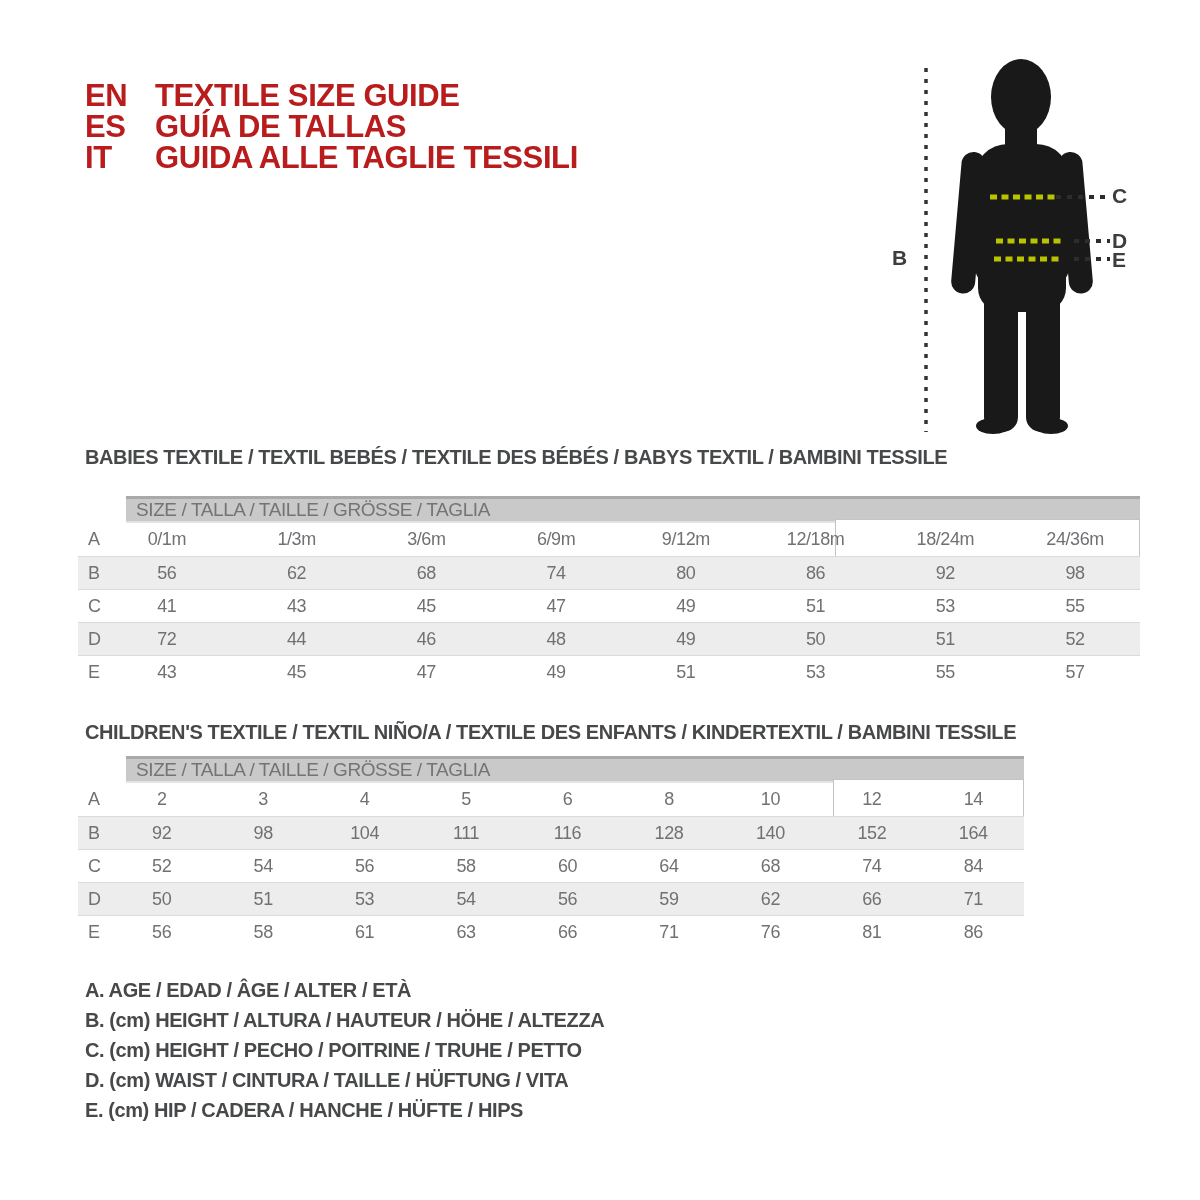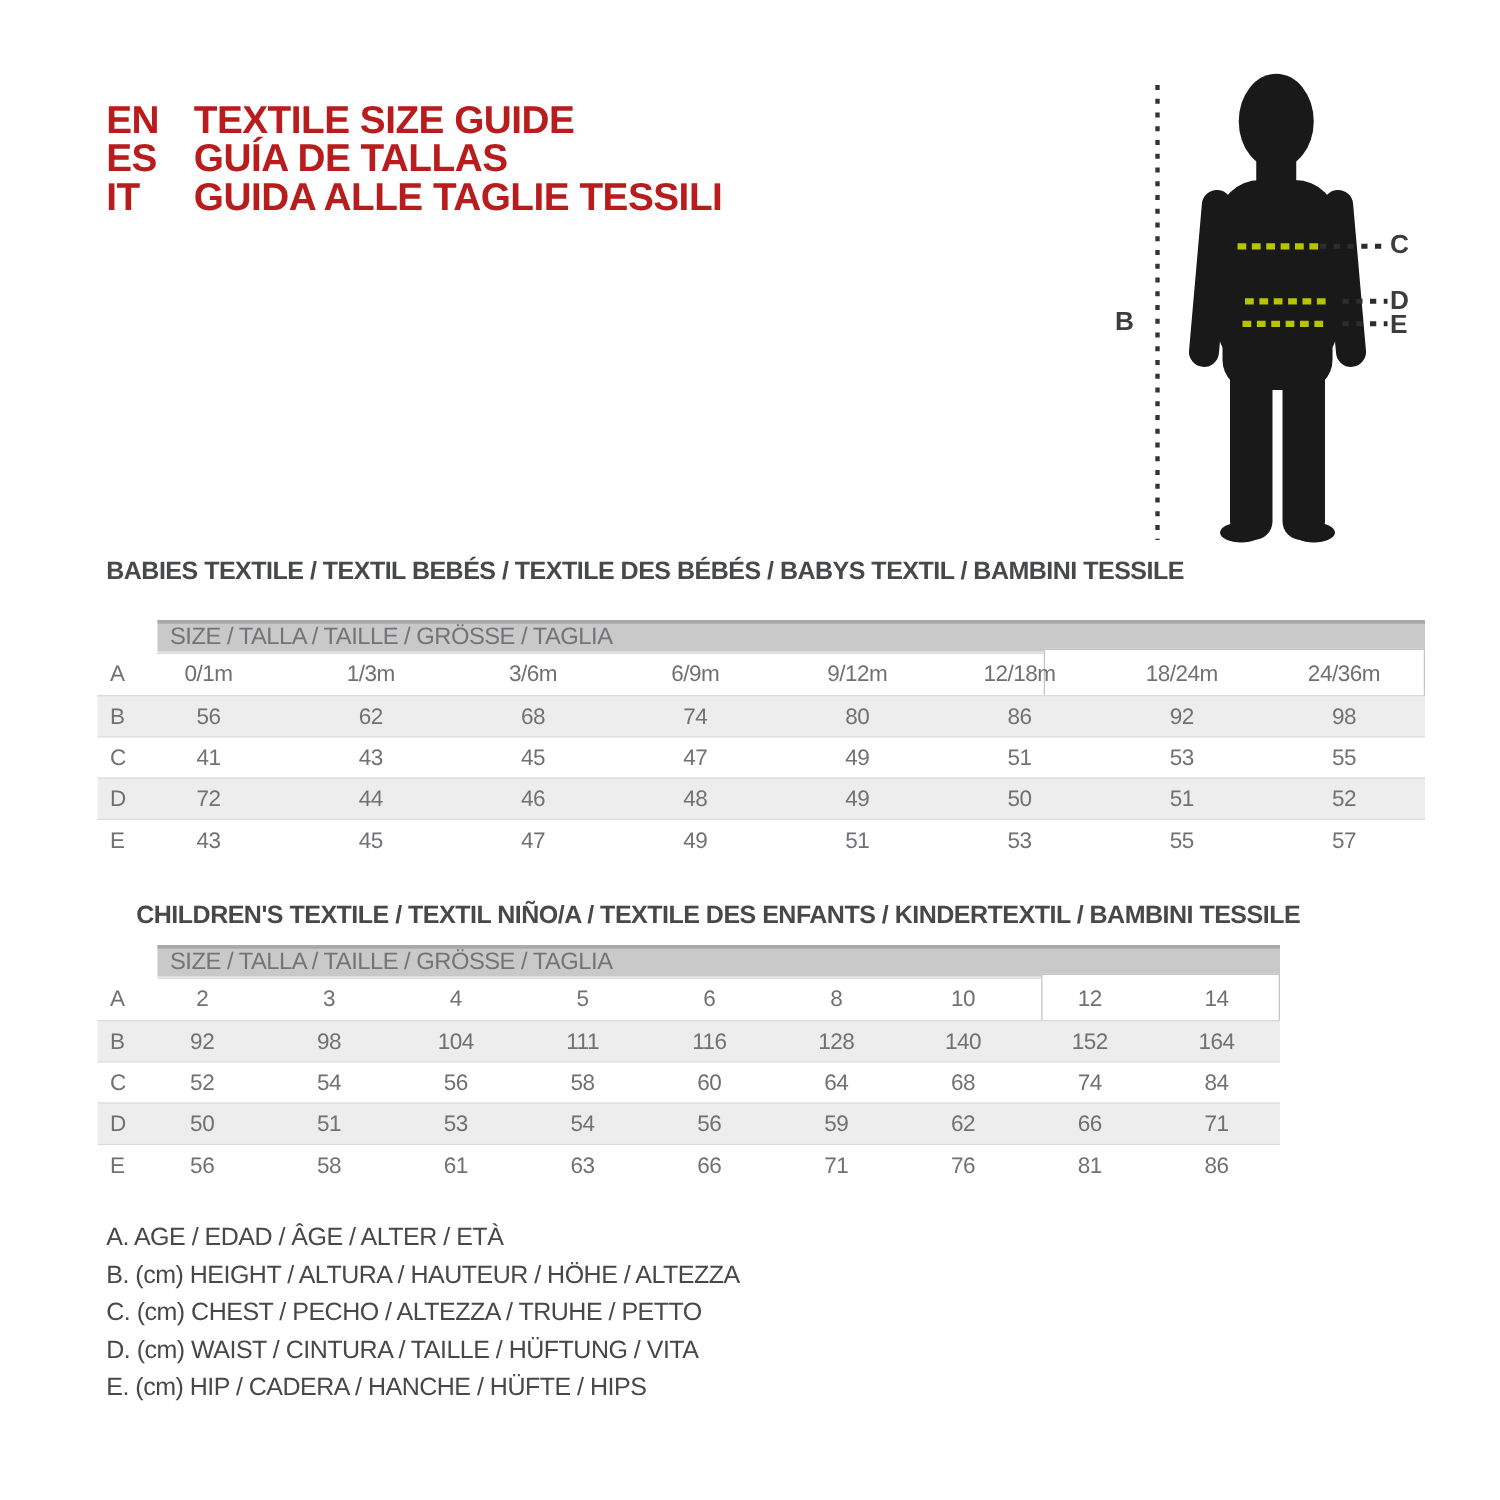--- a/index.html
+++ b/index.html
@@ -17,21 +17,21 @@
   .figure-svg { position:absolute; left:870px; top:40px; }
   .fig-label { position:absolute; font-size:21px; font-weight:bold; color:#3c3d3f; }
   #label-b { left:892px; top:246px; }
   #label-c { left:1112px; top:184px; }
   #label-d { left:1112px; top:229px; }
   #label-e { left:1112px; top:248px; }
   
   .section-title { position:absolute; left:85px; font-size:20px; font-weight:bold;
                    color:#47484a; white-space:nowrap; }
   #babies-title   { top:446px;text-align:right; }
-  #children-title { top:721px;margin-left:24px; }
+  #children-title { top:721px; }
   
   .size-table { position:absolute; background:#ffffff; }
   #babies-table   { left:78px; top:496px; width:1062px; }
   #children-table { left:78px; top:756px; width:946px;  }
   .table-header {
     box-sizing:border-box; height:27px; background:#c9c9c9;
     border-top:3px solid #a9a9a9; border-bottom:2px solid #e3e3e3;
     display:flex; align-items:center; padding-left:10px;
     font-size:19px; color:#737477; position:relative; z-index:0;margin-left:48px;
   }
@@ -43,21 +43,21 @@
   .trow .rlabel { text-align:left; padding-left:10px; }
   .cols-babies   { grid-template-columns:24px repeat(8, 1fr); }
   .cols-children { grid-template-columns:33px repeat(9, 1fr); }
   .highlight-box { position:absolute; background:#ffffff;
                    border:1px solid #c4c4c4; z-index:1; }
   #babies-highlight   { left:757px; top:23px; width:303px; height:38px; }
   #children-highlight { left:755px; top:23px; width:189px; height:37px; }
   
   .legend { position:absolute; left:85px; top:975px; }
   .legend-line { height:30px; display:flex; align-items:center;
-                 font-size:20px; font-weight:normal; color:#47484a; white-space:nowrap; }
+                 font-size:20px; font-weight:bold; color:#47484a; white-space:nowrap; }
 </style>
 </head>
 <body>
 
 <div class="canvas">
 
   <div class="lang-block">
       <div class="lang-row">
         <span class="lang-code">EN</span>
         <span class="lang-label">TEXTILE SIZE GUIDE</span>
@@ -221,18 +221,18 @@
         <span class="cell">71</span>
         <span class="cell">76</span>
         <span class="cell">81</span>
         <span class="cell">86</span>
       </div>
     </div>
 
   <div class="legend">
       <div class="legend-line">A. AGE / EDAD / ÂGE / ALTER / ETÀ</div>
       <div class="legend-line">B. (cm) HEIGHT / ALTURA / HAUTEUR / HÖHE / ALTEZZA</div>
-      <div class="legend-line">C. (cm) CHEST / PECHO / ALTEZZA / TRUHE / PETTO</div>
+      <div class="legend-line">C. (cm) HEIGHT / PECHO / POITRINE / TRUHE / PETTO</div>
       <div class="legend-line">D. (cm) WAIST / CINTURA / TAILLE / HÜFTUNG / VITA</div>
       <div class="legend-line">E. (cm) HIP / CADERA / HANCHE / HÜFTE / HIPS</div>
     </div>
 
 </div>
 
 </body></html>

